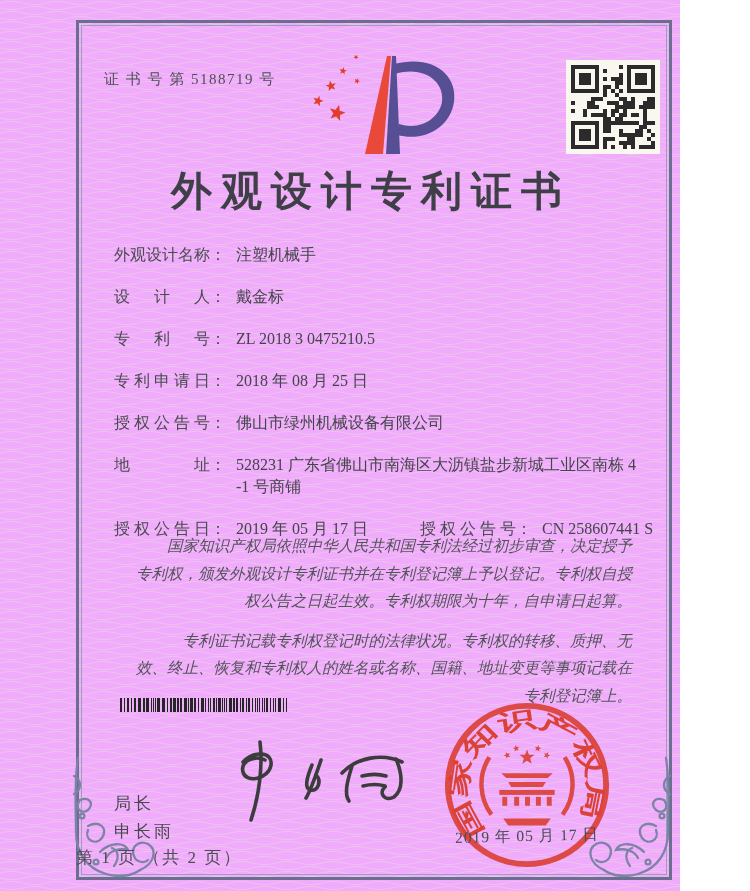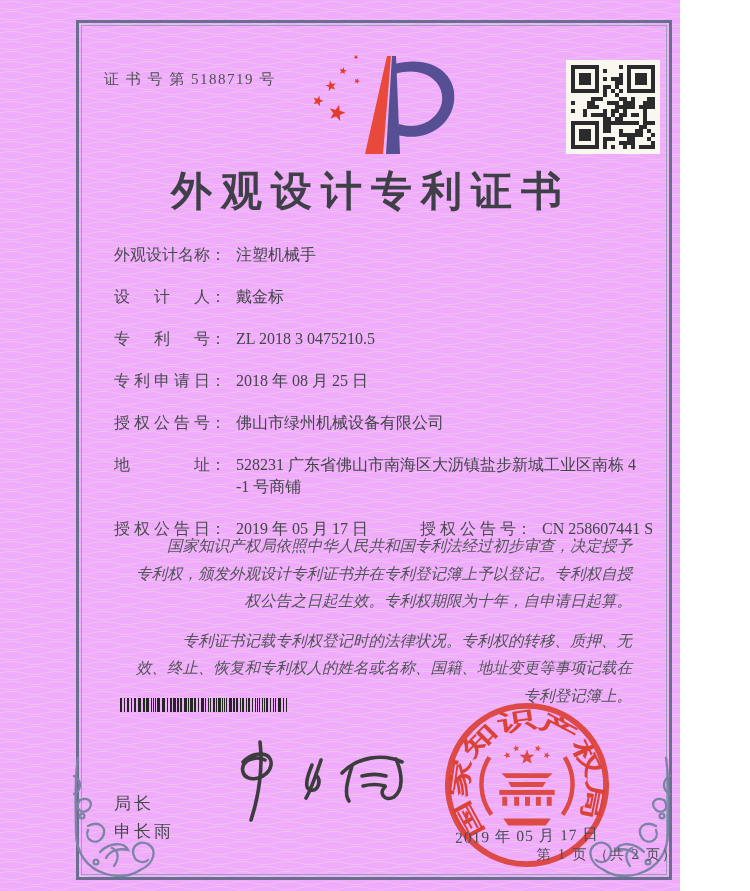--- a/index.html
+++ b/index.html
@@ -55,22 +55,22 @@
   .sig-title{display:block;}
   .sig-name{display:block;margin-top:5px;}
   #signature{position:absolute;left:215px;top:732px;z-index:4;}
   #seal{position:absolute;left:438px;top:696px;z-index:3;opacity:.93;}
   .seal-date{
     position:absolute;left:442px;top:826px;width:170px;z-index:5;
     text-align:center;font-size:15.5px;color:#474a55;letter-spacing:1px;
     transform:rotate(-1.5deg);
   }
   .footer-page{
-    position:absolute;left:88px;top:846px;width:590px;z-index:3;
-    text-align:right;font-size:14px;letter-spacing:2px;color:#4d4d54;
+    position:absolute;left:76px;top:846px;width:590px;z-index:3;
+    text-align:left;font-size:17px;letter-spacing:2px;color:#4d4d54;
   }
   .flourish{position:absolute;z-index:2;}
   .flourish.br{transform:scaleX(-1);}
 </style>
 </head>
 <body>
 
 <div id="paper">
 
   <svg id="watermark" width="750" height="891" xmlns="http://www.w3.org/2000/svg">

